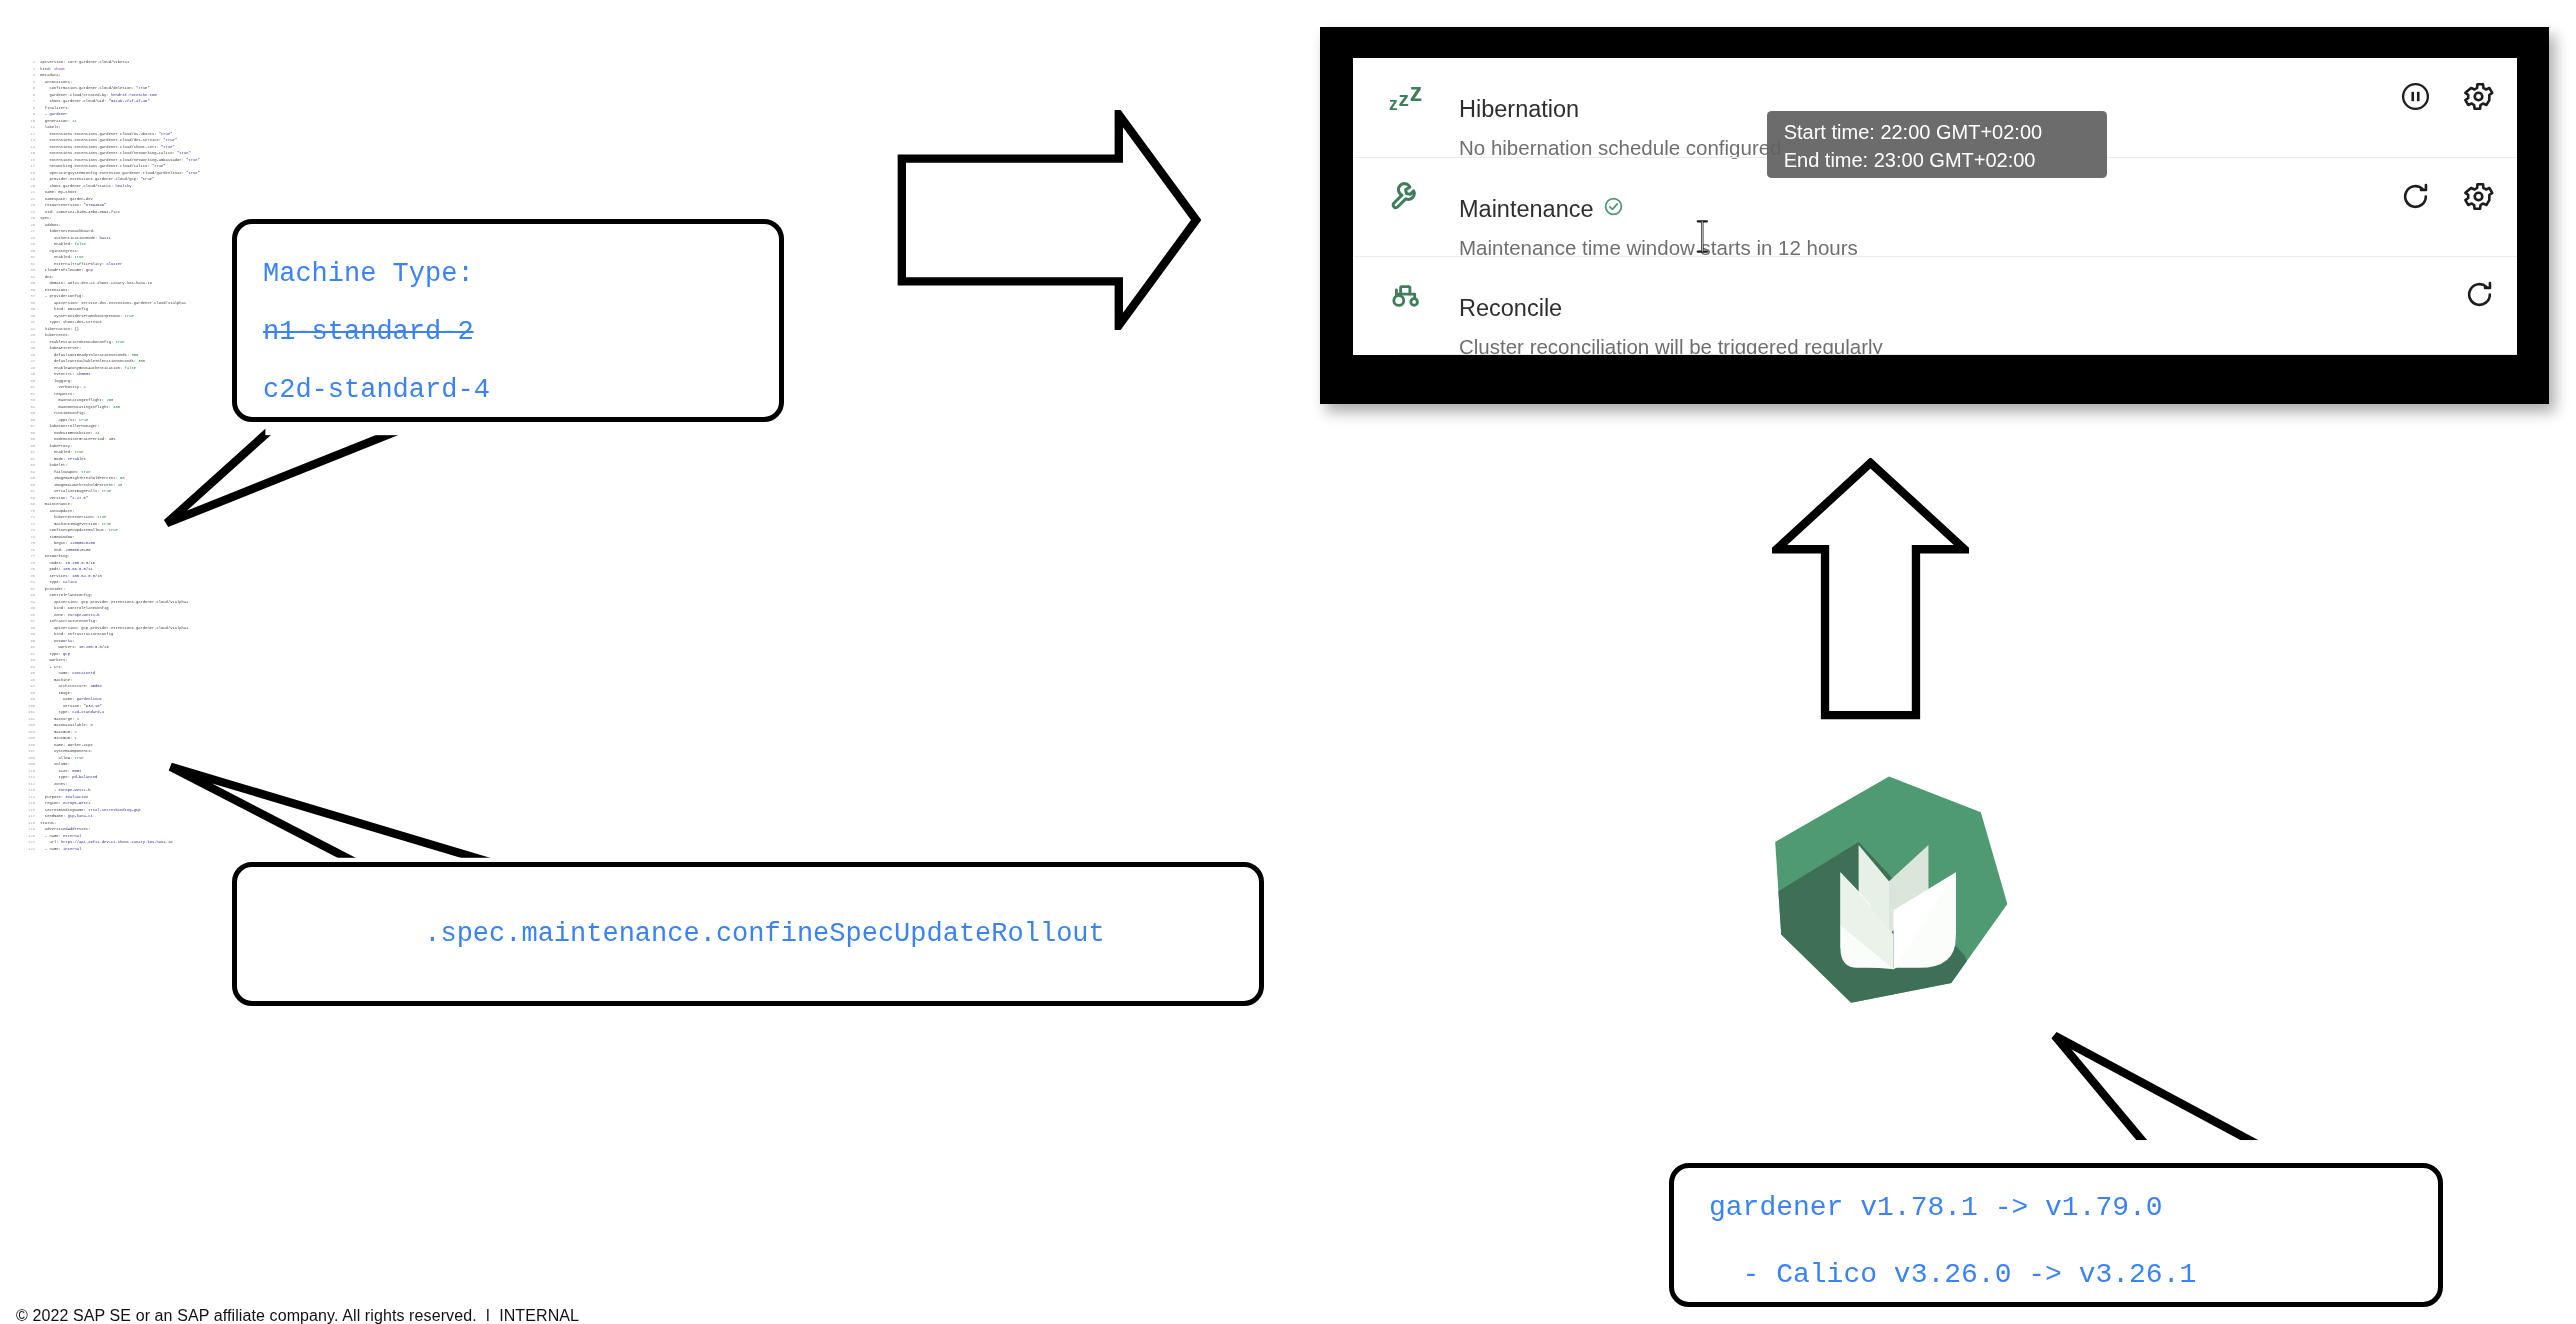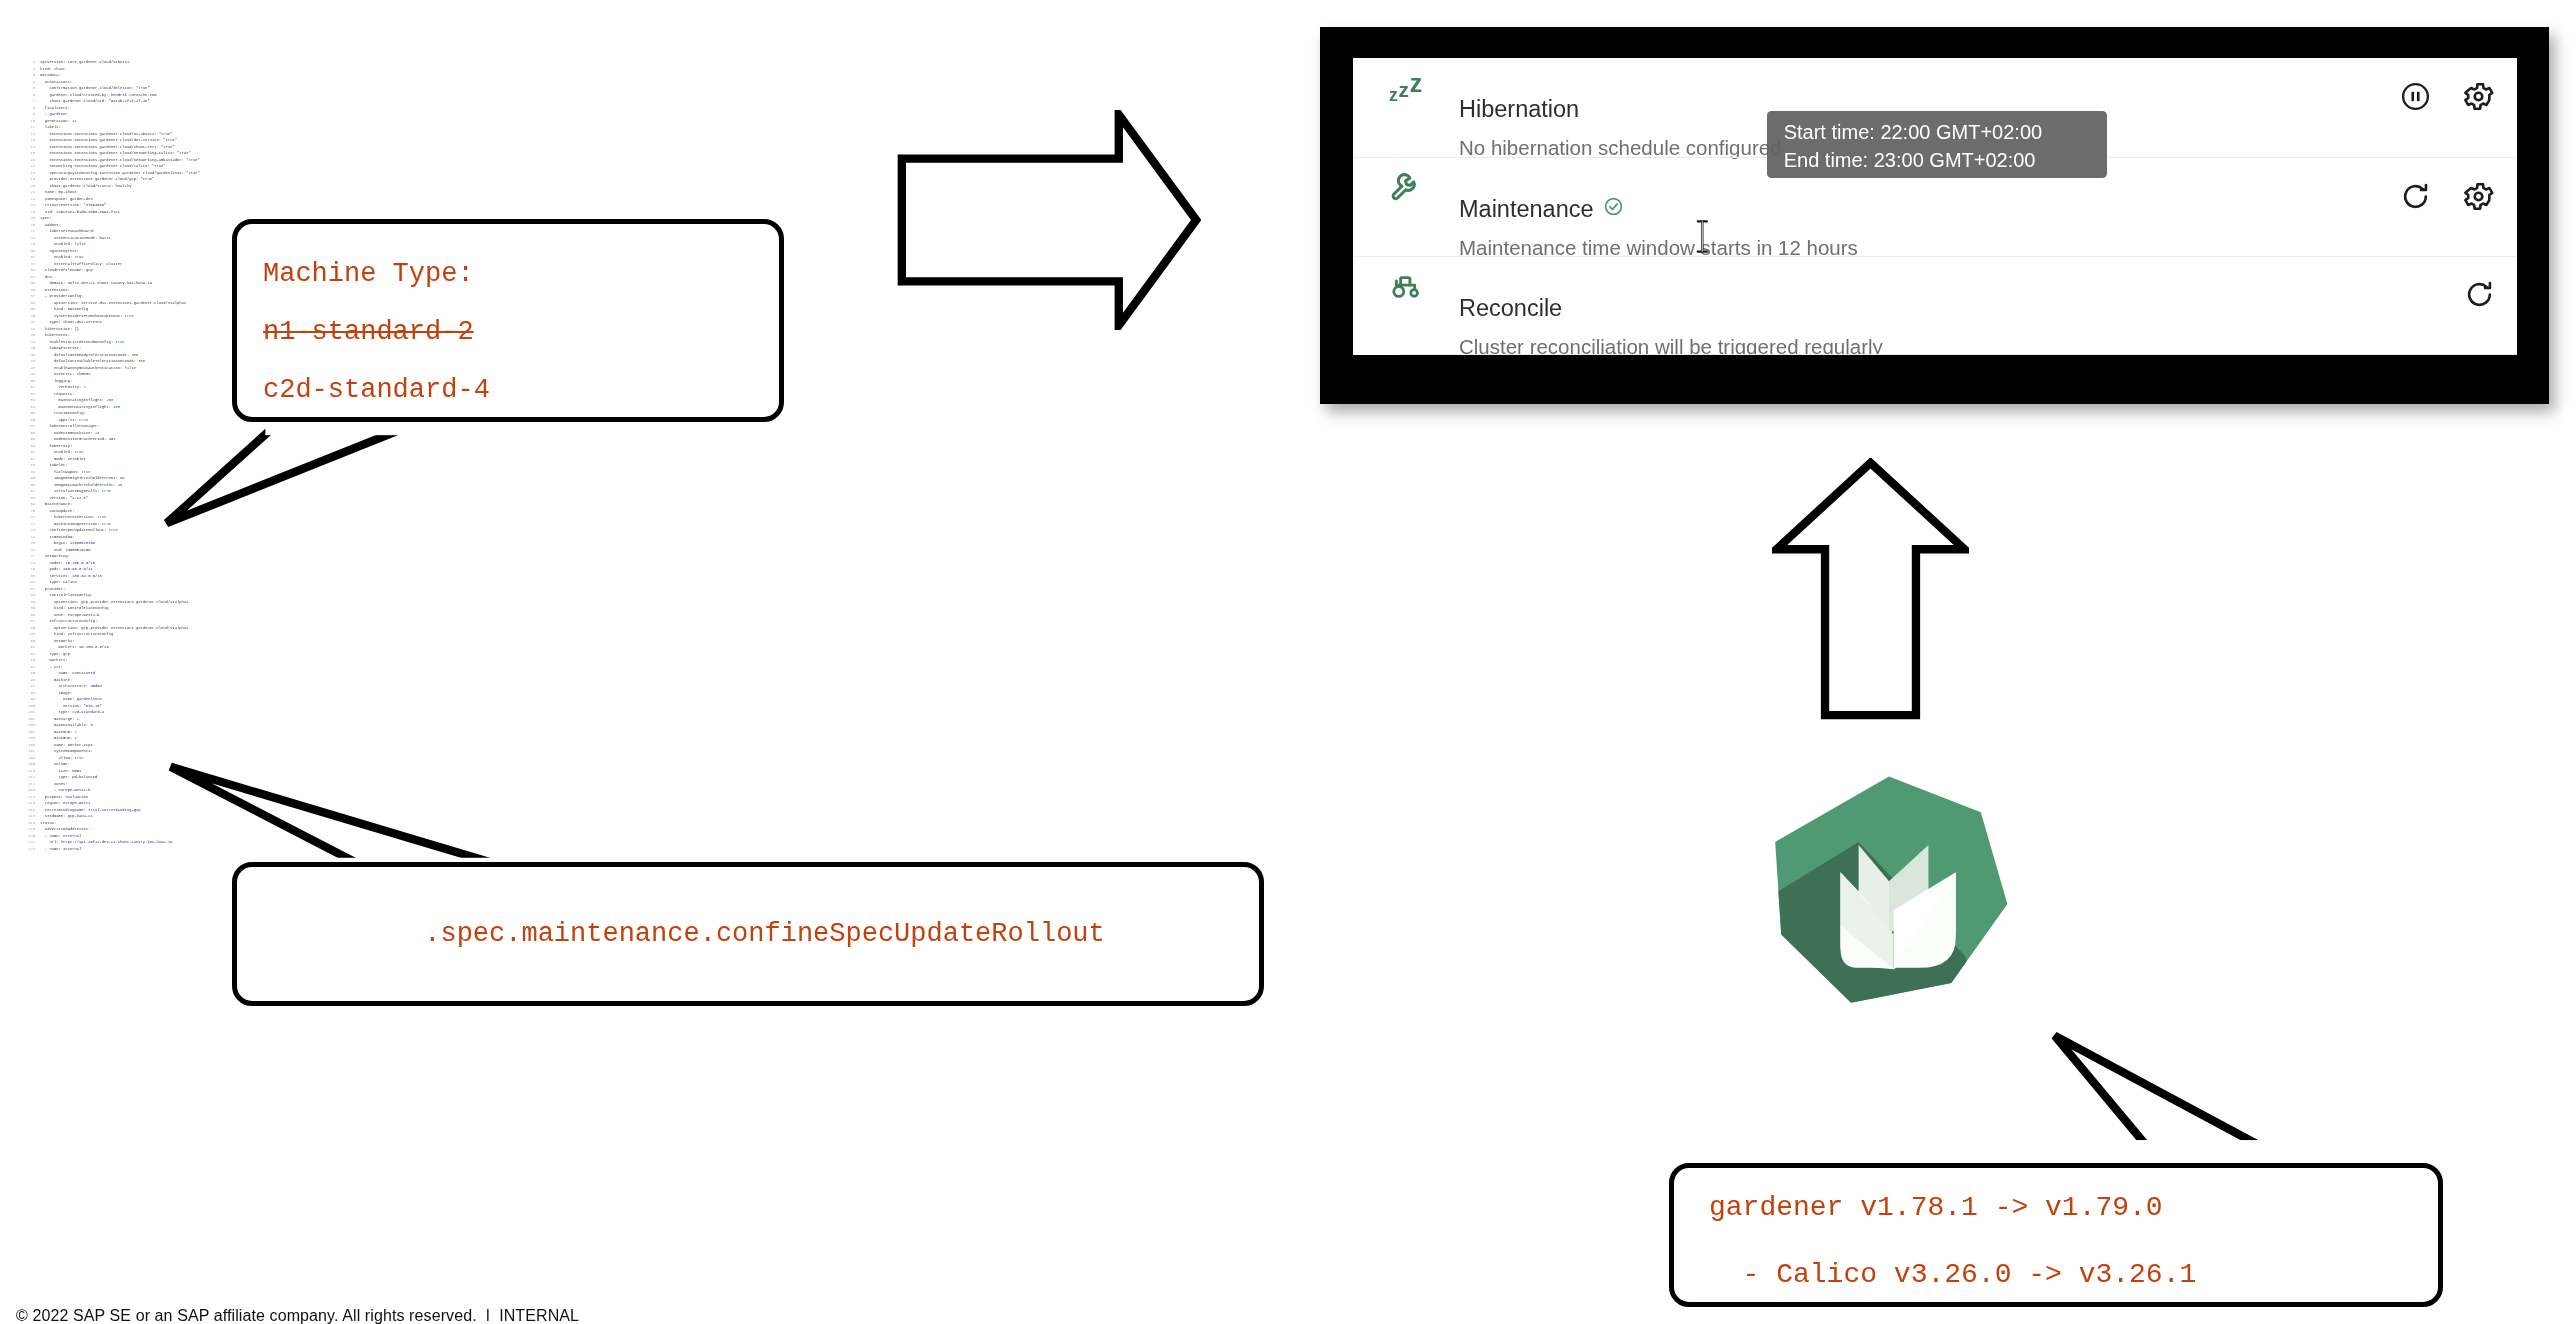--- a/index.html
+++ b/index.html
@@ -33,21 +33,21 @@
   #yaml-block .p  { color: #3b3b3b; }
 
   
   .bubble {
     position: absolute;
     background: #ffffff;
     border: 5.3px solid #000000;
     border-radius: 20px;
     box-sizing: border-box;
     font-family: "Liberation Mono", monospace;
-    color: #c2410c;
+    color: #3b82f6;
     z-index: 6;
   }
   .bubble .line { white-space: pre; }
 
   #bubble-machine-type {
     left: 232px; top: 219px;
     width: 552px; height: 203px;
     padding: 21px 0 0 26px;
     font-size: 27px;
     line-height: 58px;
@@ -106,21 +106,21 @@
     box-sizing: border-box;
   }
   .shoot-row + .shoot-row { border-top: 1.5px solid #eaeaea; }
   .shoot-row.last::after {
     content: ""; position: absolute; left: 46px; right: 0; bottom: 0;
     height: 1.5px; background: #eaeaea;
   }
   .row-icon {
     width: 106px; flex: 0 0 106px;
     display: flex; align-items: flex-end; justify-content: center;
-    padding-top: 11px;
+    padding-top: 20px;
     color: #3f7d5b;
   }
   .row-body { flex: 1 1 auto; padding-top: 13px; margin-top: 24px; }
   .row-title {
     font-size: 23.5px;
     color: #2e2e2e;
     line-height: 29px;
     display: flex; align-items: center; gap: 9px;
   }
   .row-sub {

